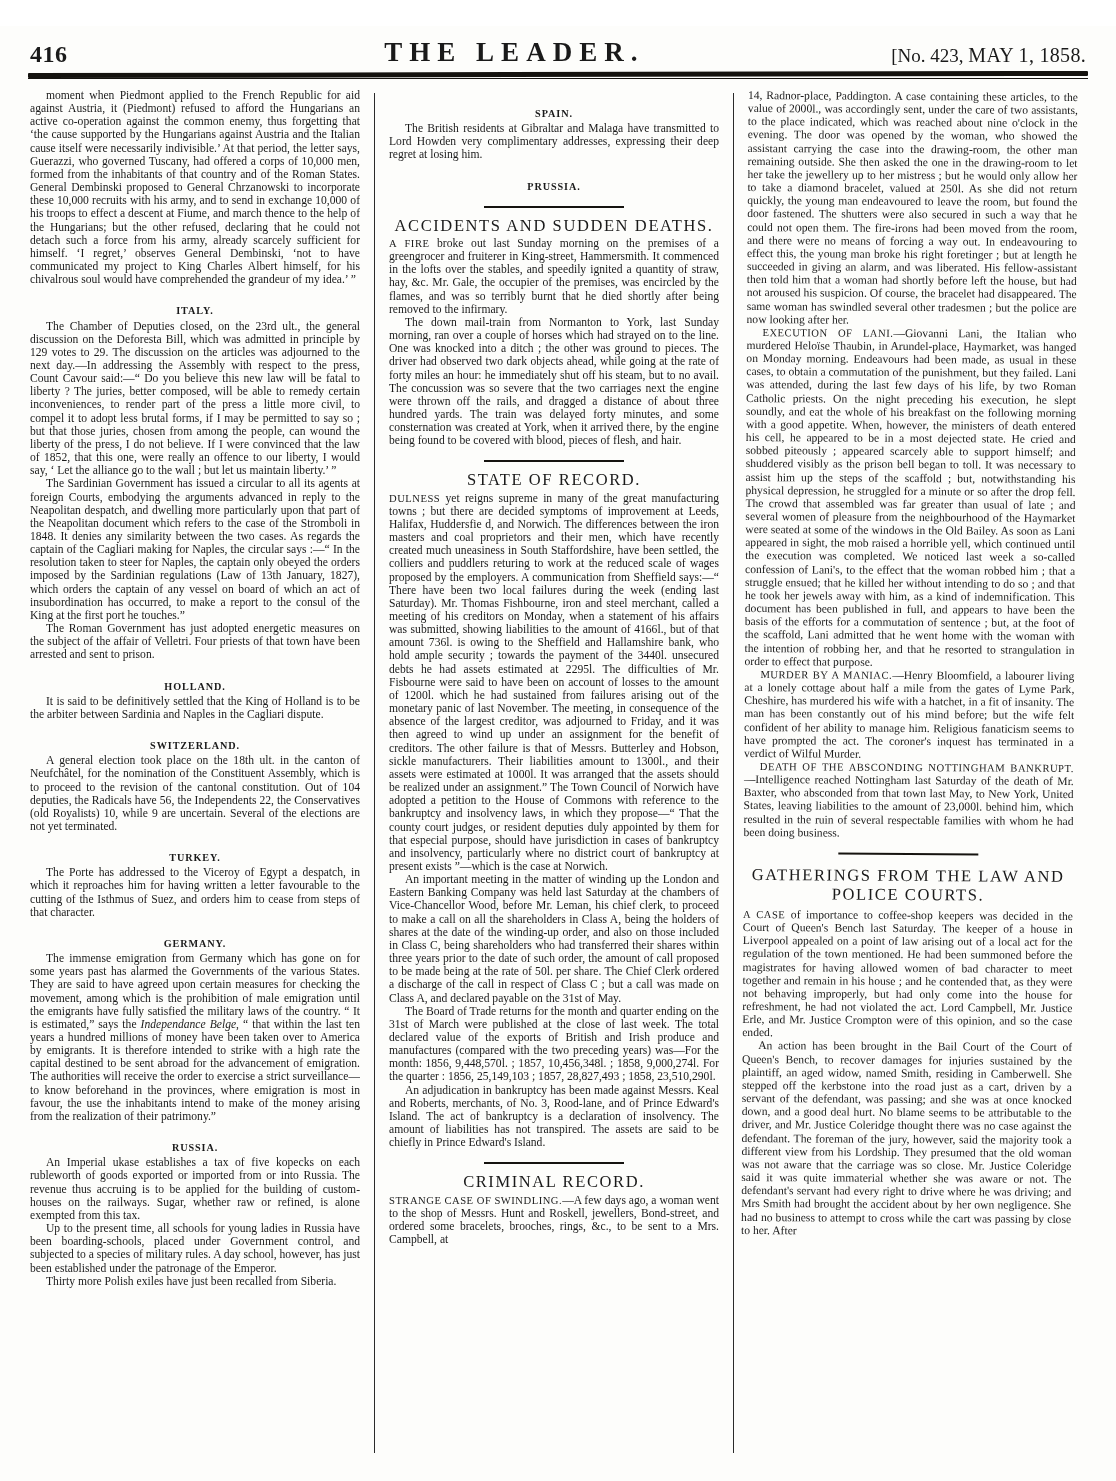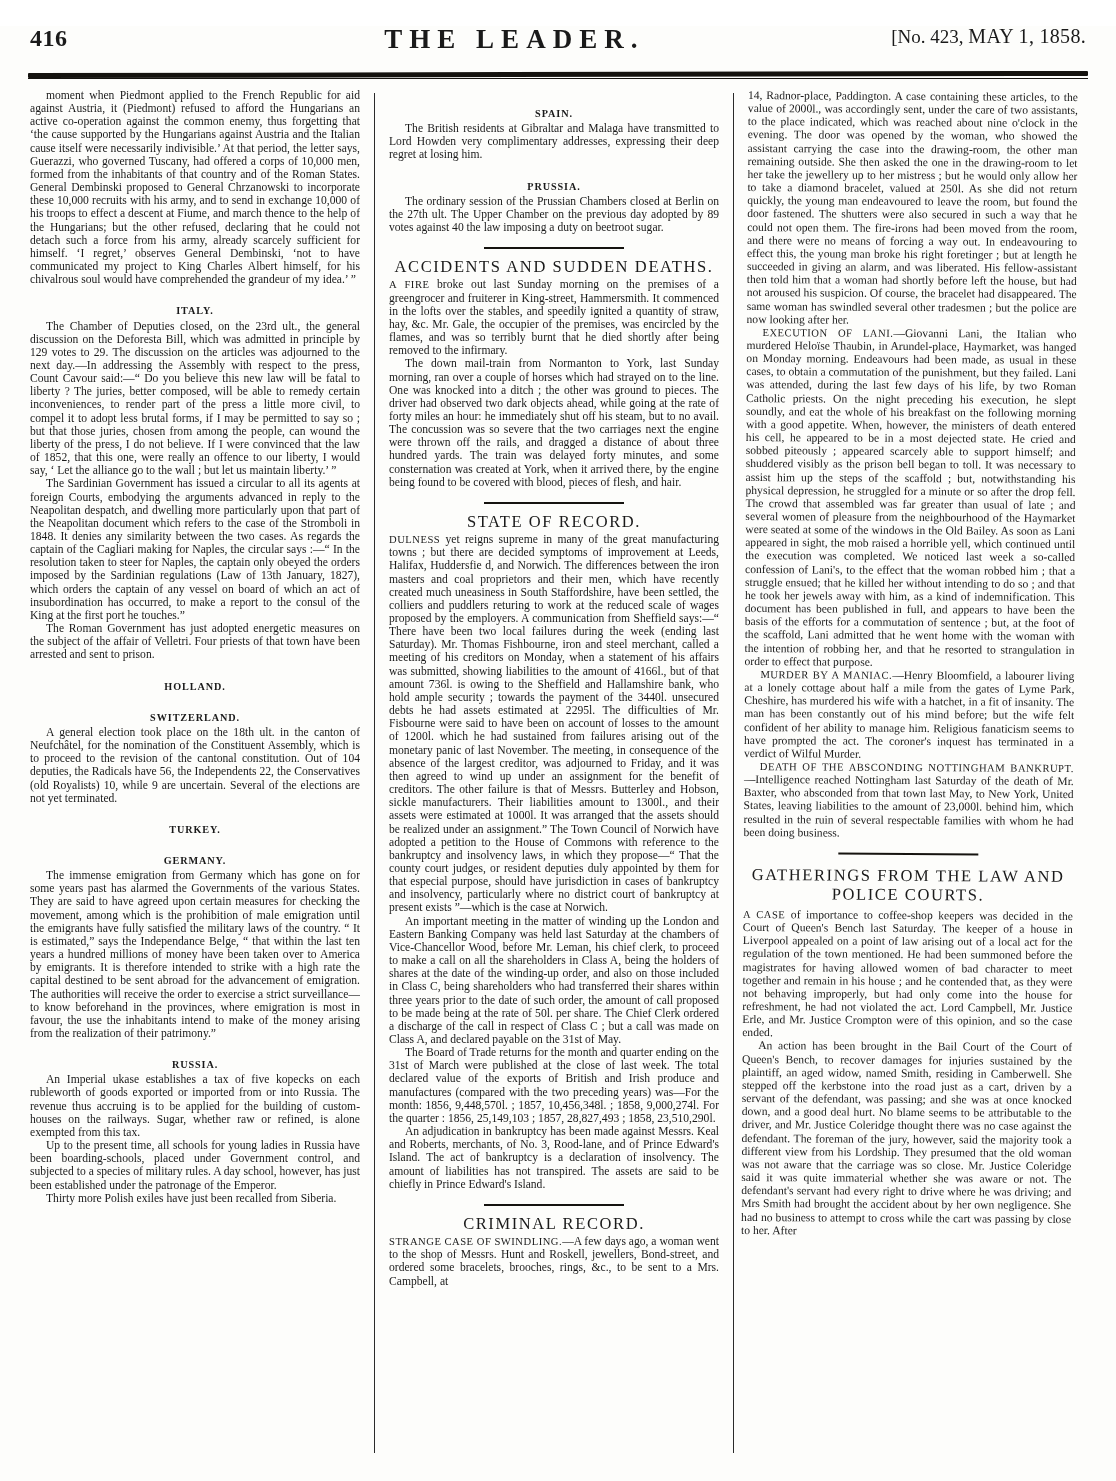--- a/index.html
+++ b/index.html
@@ -23,20 +23,21 @@
     box-sizing: border-box;
     padding: 0;
   }
 
   
   .masthead {
     position: relative;
     height: 42px;
     margin: 26px 30px 0 30px;
     display: flex;
+    align-items: flex-end;
     justify-content: space-between;
     gap: 15px;
   }
   .folio {
     font-size: 24px;
     font-weight: bold;
     letter-spacing: 0.5px;
     line-height: 1;
     padding-bottom: 2px;
   }
@@ -134,21 +135,21 @@
     background: #15130f;
     margin: 13px auto 11px auto;
   }
 
   
   .sc {
     font-variant: small-caps;
     font-size: 10.6px;
     letter-spacing: 0.5px;
   }
-  .ital { }
+  .ital { font-style: italic; }
 </style>
 </head>
 <body>
 
 <div class="page">
 
   <div class="masthead">
     <div class="folio">416</div>
     <div class="masthead-title">THE  LEADER.</div>
     <div class="masthead-issue">
@@ -162,43 +163,44 @@
 
     <div class="col c1">
       <p>moment when Piedmont applied to the French Republic for aid against Austria, it (Piedmont) refused to afford the Hungarians an active co-operation against the common enemy, thus forgetting that ‘the cause supported by the Hungarians against Austria and the Italian cause itself were necessarily indivisible.’  At that period, the letter says, Guerazzi, who governed Tuscany, had offered a corps of 10,000 men, formed from the inhabitants of that country and of the Roman States.  General Dembinski proposed to General Chrzanowski to incorporate these 10,000 recruits with his army, and to send in exchange 10,000 of his troops to effect a descent at Fiume, and march thence to the help of the Hungarians; but the other refused, declaring that he could not detach such a force from his army, already scarcely sufficient for himself.  ‘I regret,’ observes General Dembinski, ‘not to have communicated my project to King Charles Albert himself, for his chivalrous soul would have comprehended the grandeur of my idea.’ ”</p>
 
       <div class="subhead">ITALY.</div>
       <p>The Chamber of Deputies closed, on the 23rd ult., the general discussion on the Deforesta Bill, which was admitted in principle by 129 votes to 29.  The discussion on the articles was adjourned to the next day.—In addressing the Assembly with respect to the press, Count Cavour said:—“ Do you believe this new law will be fatal to liberty ?  The juries, better composed, will be able to remedy certain inconveniences, to render part of the press a little more civil, to compel it to adopt less brutal forms, if I may be permitted to say so ; but that those juries, chosen from among the people, can wound the liberty of the press, I do not believe. If I were convinced that the law of 1852, that this one, were really an offence to our liberty, I would say, ‘ Let the alliance go to the wall ; but let us maintain liberty.’ ”</p>
       <p>The Sardinian Government has issued a circular to all its agents at foreign Courts, embodying the arguments advanced in reply to the Neapolitan despatch, and dwelling more particularly upon that part of the Neapolitan document which refers to the case of the Stromboli in 1848.  It denies any similarity between the two cases.  As regards the captain of the Cagliari making for Naples, the circular says :—“ In the resolution taken to steer for Naples, the captain only obeyed the orders imposed by the Sardinian regulations (Law of 13th January, 1827), which orders the captain of any vessel on board of which an act of insubordination has occurred, to make a report to the consul of the King at the first port he touches.”</p>
       <p>The Roman Government has just adopted energetic measures on the subject of the affair of Velletri.  Four priests of that town have been arrested and sent to prison.</p>
 
       <div class="subhead">HOLLAND.</div>
+      <p>It is said to be definitively settled that the King of Holland is to be the arbiter between Sardinia and Naples in the Cagliari dispute.</p>
 
       <div class="subhead">SWITZERLAND.</div>
       <p>A general election took place on the 18th ult. in the canton of Neufchâtel, for the nomination of the Constituent Assembly, which is to proceed to the revision of the cantonal constitution.  Out of 104 deputies, the Radicals have 56, the Independents 22, the Conservatives (old Royalists) 10, while 9 are uncertain.  Several of the elections are not yet terminated.</p>
 
       <div class="subhead">TURKEY.</div>
+      <p>The Porte has addressed to the Viceroy of Egypt a despatch, in which it reproaches him for having written a letter favourable to the cutting of the Isthmus of Suez, and orders him to cease from steps of that character.</p>
 
       <div class="subhead">GERMANY.</div>
       <p><span>The immense emigration from Germany which has gone on for some years past has alarmed the Governments of the various States.  They are said to have agreed upon certain measures for checking the movement, among which is the prohibition of male emigration until the emigrants have fully satisfied the military laws of the country.  “ It is estimated,” says the </span><span class="ital">Independance Belge</span><span>, “ that within the last ten years a hundred millions of money have been taken over to America by emigrants.  It is therefore intended to strike with a high rate the capital destined to be sent abroad for the advancement of emigration.  The authorities will receive the order to exercise a strict surveillance—to know beforehand in the provinces, where emigration is most in favour, the use the inhabitants intend to make of the money arising from the realization of their patrimony.”</span></p>
 
       <div class="subhead">RUSSIA.</div>
       <p>An Imperial ukase establishes a tax of five kopecks on each rubleworth of goods exported or imported from or into Russia.  The revenue thus accruing is to be applied for the building of custom-houses on the railways. Sugar, whether raw or refined, is alone exempted from this tax.</p>
       <p>Up to the present time, all schools for young ladies in Russia have been boarding-schools, placed under Government control, and subjected to a species of military rules.  A day school, however, has just been established under the patronage of the Emperor.</p>
       <p>Thirty more Polish exiles have just been recalled from Siberia.</p>
     </div>
 
     <div class="col-sep"></div>
 
     <div class="col c2">
       <div class="subhead">SPAIN.</div>
       <p>The British residents at Gibraltar and Malaga have transmitted to Lord Howden very complimentary addresses, expressing their deep regret at losing him.</p>
 
       <div class="subhead">PRUSSIA.</div>
-      <p>The ordinary session of the Prussian Chambers closed at Berlin on the 27th ult.  The Upper Chamber on the previous day adopted by 89 votes against 40 the law imposing a duty on beetroot sugar.</p>
 
       <div class="short-rule"></div>
       <div class="sec-head">ACCIDENTS AND SUDDEN DEATHS.</div>
       <p class="noindent"><span class="sc">A FIRE</span><span> broke out last Sunday morning on the premises of a greengrocer and fruiterer in King-street, Hammersmith.  It commenced in the lofts over the stables, and speedily ignited a quantity of straw, hay, &amp;c.  Mr. Gale, the occupier of the premises, was encircled by the flames, and was so terribly burnt that he died shortly after being removed to the infirmary.</span></p>
       <p>The down mail-train from Normanton to York, last Sunday morning, ran over a couple of horses which had strayed on to the line. One was knocked into a ditch ; the other was ground to pieces.  The driver had observed two dark objects ahead, while going at the rate of forty miles an hour: he immediately shut off his steam, but to no avail.  The concussion was so severe that the two carriages next the engine were thrown off the rails, and dragged a distance of about three hundred yards.  The train was delayed forty minutes, and some consternation was created at York, when it arrived there, by the engine being found to be covered with blood, pieces of flesh, and hair.</p>
 
       <div class="short-rule"></div>
       <div class="sec-head">STATE OF RECORD.</div>
       <p class="noindent"><span class="sc">DULNESS</span><span> yet reigns supreme in many of the great manufacturing towns ; but there are decided symptoms of improvement at Leeds, Halifax, Huddersfie d, and Norwich.  The differences between the iron masters and coal proprietors and their men, which have recently created much uneasiness in South Staffordshire, have been settled, the colliers and puddlers returing to work at the reduced scale of wages proposed by the employers. A communication from Sheffield says:—“ There have been two local failures during the week (ending last Saturday).  Mr. Thomas Fishbourne, iron and steel merchant, called a meeting of his creditors on Monday, when a statement of his affairs was submitted, showing liabilities to the amount of 4166l., but of that amount 736l. is owing to the Sheffield and Hallamshire bank, who hold ample security ; towards the payment of the 3440l. unsecured debts he had assets estimated at 2295l.  The difficulties of Mr. Fisbourne were said to have been on account of losses to the amount of 1200l. which he had sustained from failures arising out of the monetary panic of last November.  The meeting, in consequence of the absence of the largest creditor, was adjourned to Friday, and it was then agreed to wind up under an assignment for the benefit of creditors.  The other failure is that of Messrs. Butterley and Hobson, sickle manufacturers. Their liabilities amount to 1300l., and their assets were estimated at 1000l.  It was arranged that the assets should be realized under an assignment.”  The Town Council of Norwich have adopted a petition to the House of Commons with reference to the bankruptcy and insolvency laws, in which they propose—“ That the county court judges, or resident deputies duly appointed by them for that especial purpose, should have jurisdiction in cases of bankruptcy and insolvency, particularly where no district court of bankruptcy at present exists ”—which is the case at Norwich.</span></p>
       <p>An important meeting in the matter of winding up the London and Eastern Banking Company was held last Saturday at the chambers of Vice-Chancellor Wood, before Mr. Leman, his chief clerk, to proceed to make a call on all the shareholders in Class A, being the holders of shares at the date of the winding-up order, and also on those included in Class C, being shareholders who had transferred their shares within three years prior to the date of such order, the amount of call proposed to be made being at the rate of 50l. per share.  The Chief Clerk ordered a discharge of the call in respect of Class C ; but a call was made on Class A, and declared payable on the 31st of May.</p>

